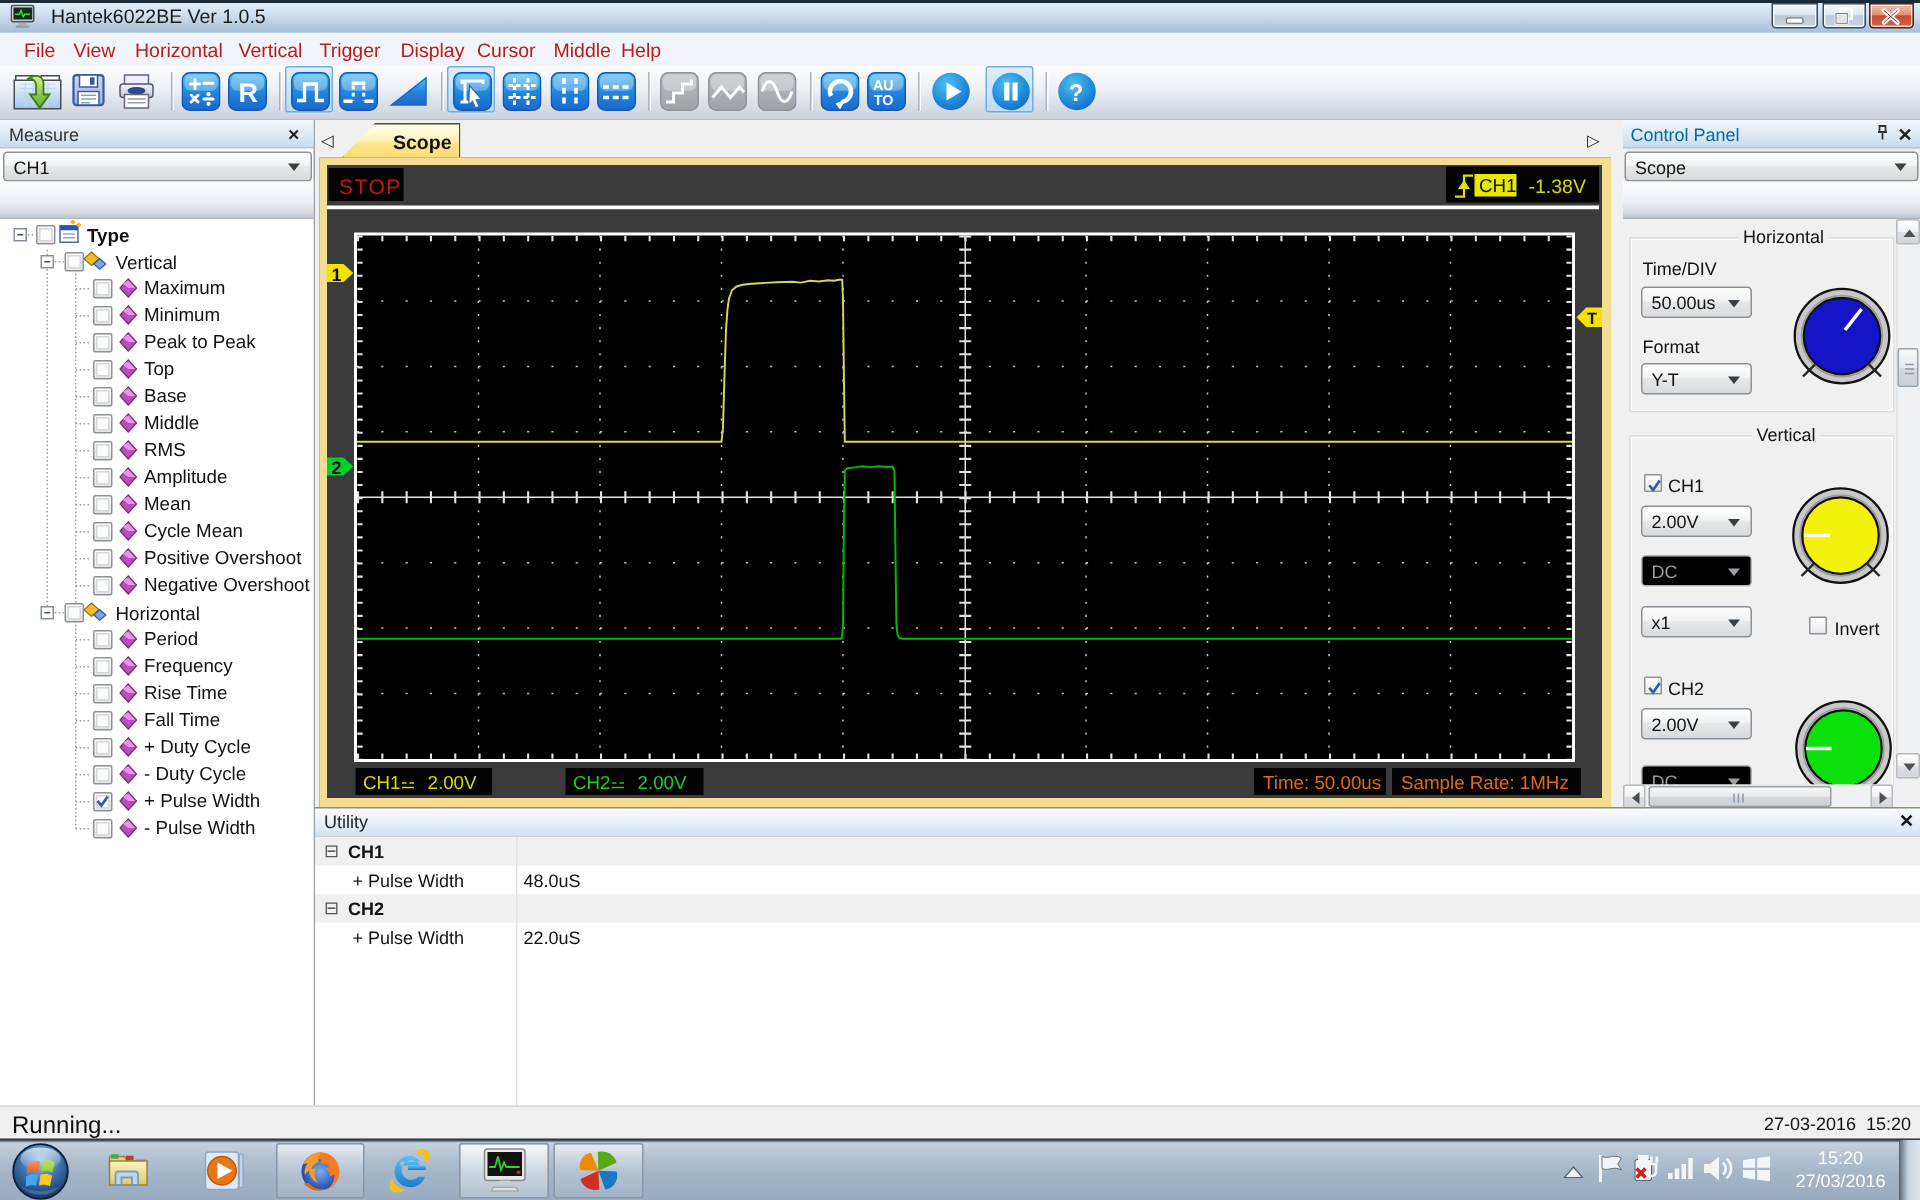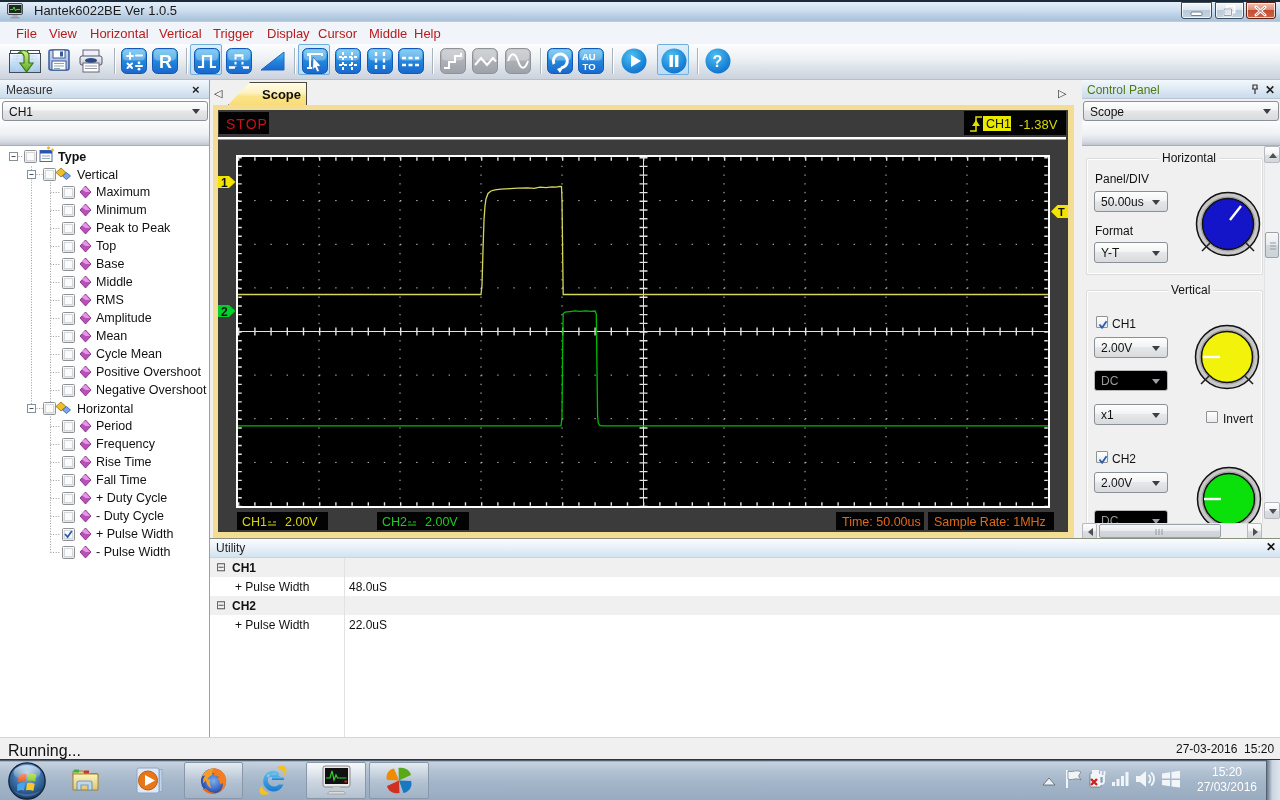--- a/index.html
+++ b/index.html
@@ -29,21 +29,21 @@
 #lp-strip{left:0;top:121px;width:209px;height:25px}
 #tree{left:0;top:146px;width:209px;height:591px;background:#fff;overflow:hidden}
 
 #tabbar{left:211px;top:80px;width:871px;height:25px;background:#f0f0f0}
 #tab-scope{left:228px;top:82px;width:79px;height:23px;background:linear-gradient(180deg,#fffce8 0%,#fdf3c0 45%,#fbe488 60%,#f9dc76 100%);border:1px solid #4a4a42;border-bottom:none;clip-path:polygon(22px 0,100% 0,100% 100%,0 100%)}
 #tab-label{left:262px;top:87px;font-size:13px;font-weight:bold;color:#111}
 #scope{left:213px;top:105px;width:861px;height:433px;background:#3b3b3b;border:5px solid #f2dd92;border-width:5px 6px 6px 5px}
 
 #rightpanel{left:1082px;top:80px;width:198px;height:460px;background:#f0f0f0}
 #rp-head{left:1082px;top:80px;width:198px;height:19px;background:linear-gradient(180deg,#f3f8fc 0%,#dfeaf4 50%,#c9dbeb 100%);border-bottom:1px solid #b9c6d2}
-#rp-title{left:1087px;top:83px;font-size:12px;color:#4d7c0f}
+#rp-title{left:1087px;top:83px;font-size:12px;color:#0369a1}
 #cp-combo{left:1083px;top:101px;width:196px;height:20px}
 #rp-strip{left:1082px;top:121px;width:198px;height:25px}
 .fieldset{border:1px solid #dcdcdc;box-shadow:inset 0 0 0 1px #fff;border-radius:2px}
 .legend{font-size:12px;color:#111;background:#f0f0f0;padding:0 3px}
 .cplabel{font-size:12px;color:#111}
 .cpcombo{left:1094px;width:74px;height:21px}
 
 .combo.disabled{background:#000000;border-color:#b5b8bb;color:#9a9a9a}
 .combo.disabled .arr{border-top-color:#9aa0a5}
 .cb{width:12px;height:12px;border:1px solid #8e9297;background:linear-gradient(180deg,#fefefe,#e8eaec);border-radius:1px}
@@ -448,21 +448,21 @@
       <span class="ctext">Scope</span>
       <span class="arr"></span>
     </div>
   <div class="abs strip" id="rp-strip"></div>
   <div class="abs" style="left:1251px;top:82px;width:8px;height:12px"><svg width="8" height="12">
         <path d="M1,5 h6 M4,5 v5 M2,1 h4 v4 h-4 z" stroke="#333" stroke-width="1.2" fill="none"></path>
       </svg></div>
   <div class="abs" style="left:1265px;top:83px;font-size:12px;font-weight:bold;color:#222">✕</div>
   <div class="abs fieldset" style="left:1086px;top:158px;width:177px;height:117px"></div>
   <div class="abs legend" style="left:1159px;top:151px">Horizontal</div>
-  <div class="abs cplabel" style="left:1095px;top:172px">Panel/DIV</div>
+  <div class="abs cplabel" style="left:1095px;top:172px">Time/DIV</div>
   <div class="abs combo cpcombo" style="top:191px">
       <span class="ctext">50.00us</span>
       <span class="arr"></span>
     </div>
   <div class="abs cplabel" style="left:1095px;top:224px">Format</div>
   <div class="abs combo cpcombo" style="top:242px">
       <span class="ctext">Y-T</span>
       <span class="arr"></span>
     </div>
   <svg class="abs" style="left:1195px;top:191px" width="67" height="67">

